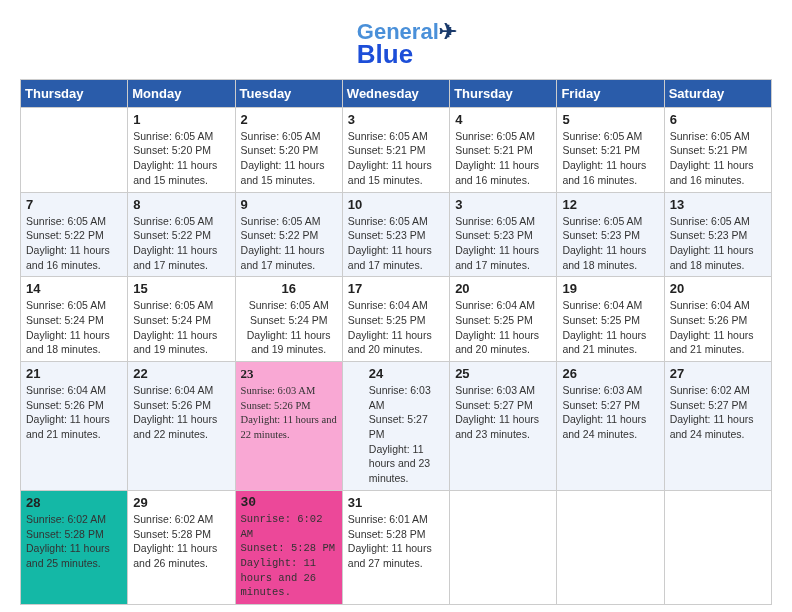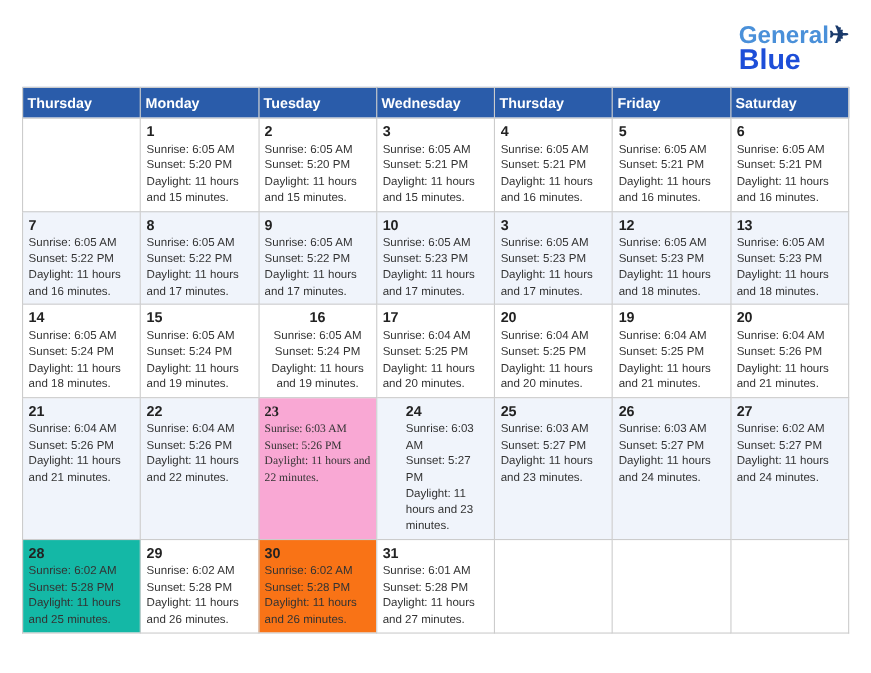--- a/index.html
+++ b/index.html
@@ -5,21 +5,21 @@
     * { box-sizing: border-box; margin: 0; padding: 0; }
     body {
       font-family: Arial, sans-serif;
       background: #fff;
       width: 792px;
       min-height: 612px;
       padding: 20px;
     }
     .header {
       display: flex;
-      justify-content: flex-end;
+      justify-content: center;
       align-items: flex-start;
       margin-bottom: 10px;
       margin-left: 22px;
     }
     .logo {
       display: flex;
       flex-direction: column;
       align-items: flex-start;
     }
     .logo-text {
@@ -355,21 +355,21 @@
           </div>
         </td>
         <td style="background: rgb(255, 255, 255);">
           <span class="day-number">29</span>
           <div class="day-info">
             <span>Sunrise: 6:02 AM</span><br>
             <span>Sunset: 5:28 PM</span><br>
             <span>Daylight: 11 hours and 26 minutes.</span>
           </div>
         </td>
-        <td style="background: #f97316;">
+        <td style="background: #ec4899; font-family: Liberation Mono, monospace;">
           <span class="day-number">30</span>
           <div class="day-info">
             <span>Sunrise: 6:02 AM</span><br>
             <span>Sunset: 5:28 PM</span><br>
             <span>Daylight: 11 hours and 26 minutes.</span>
           </div>
         </td>
         <td style="background: rgb(255, 255, 255);">
           <span class="day-number">31</span>
           <div class="day-info">

